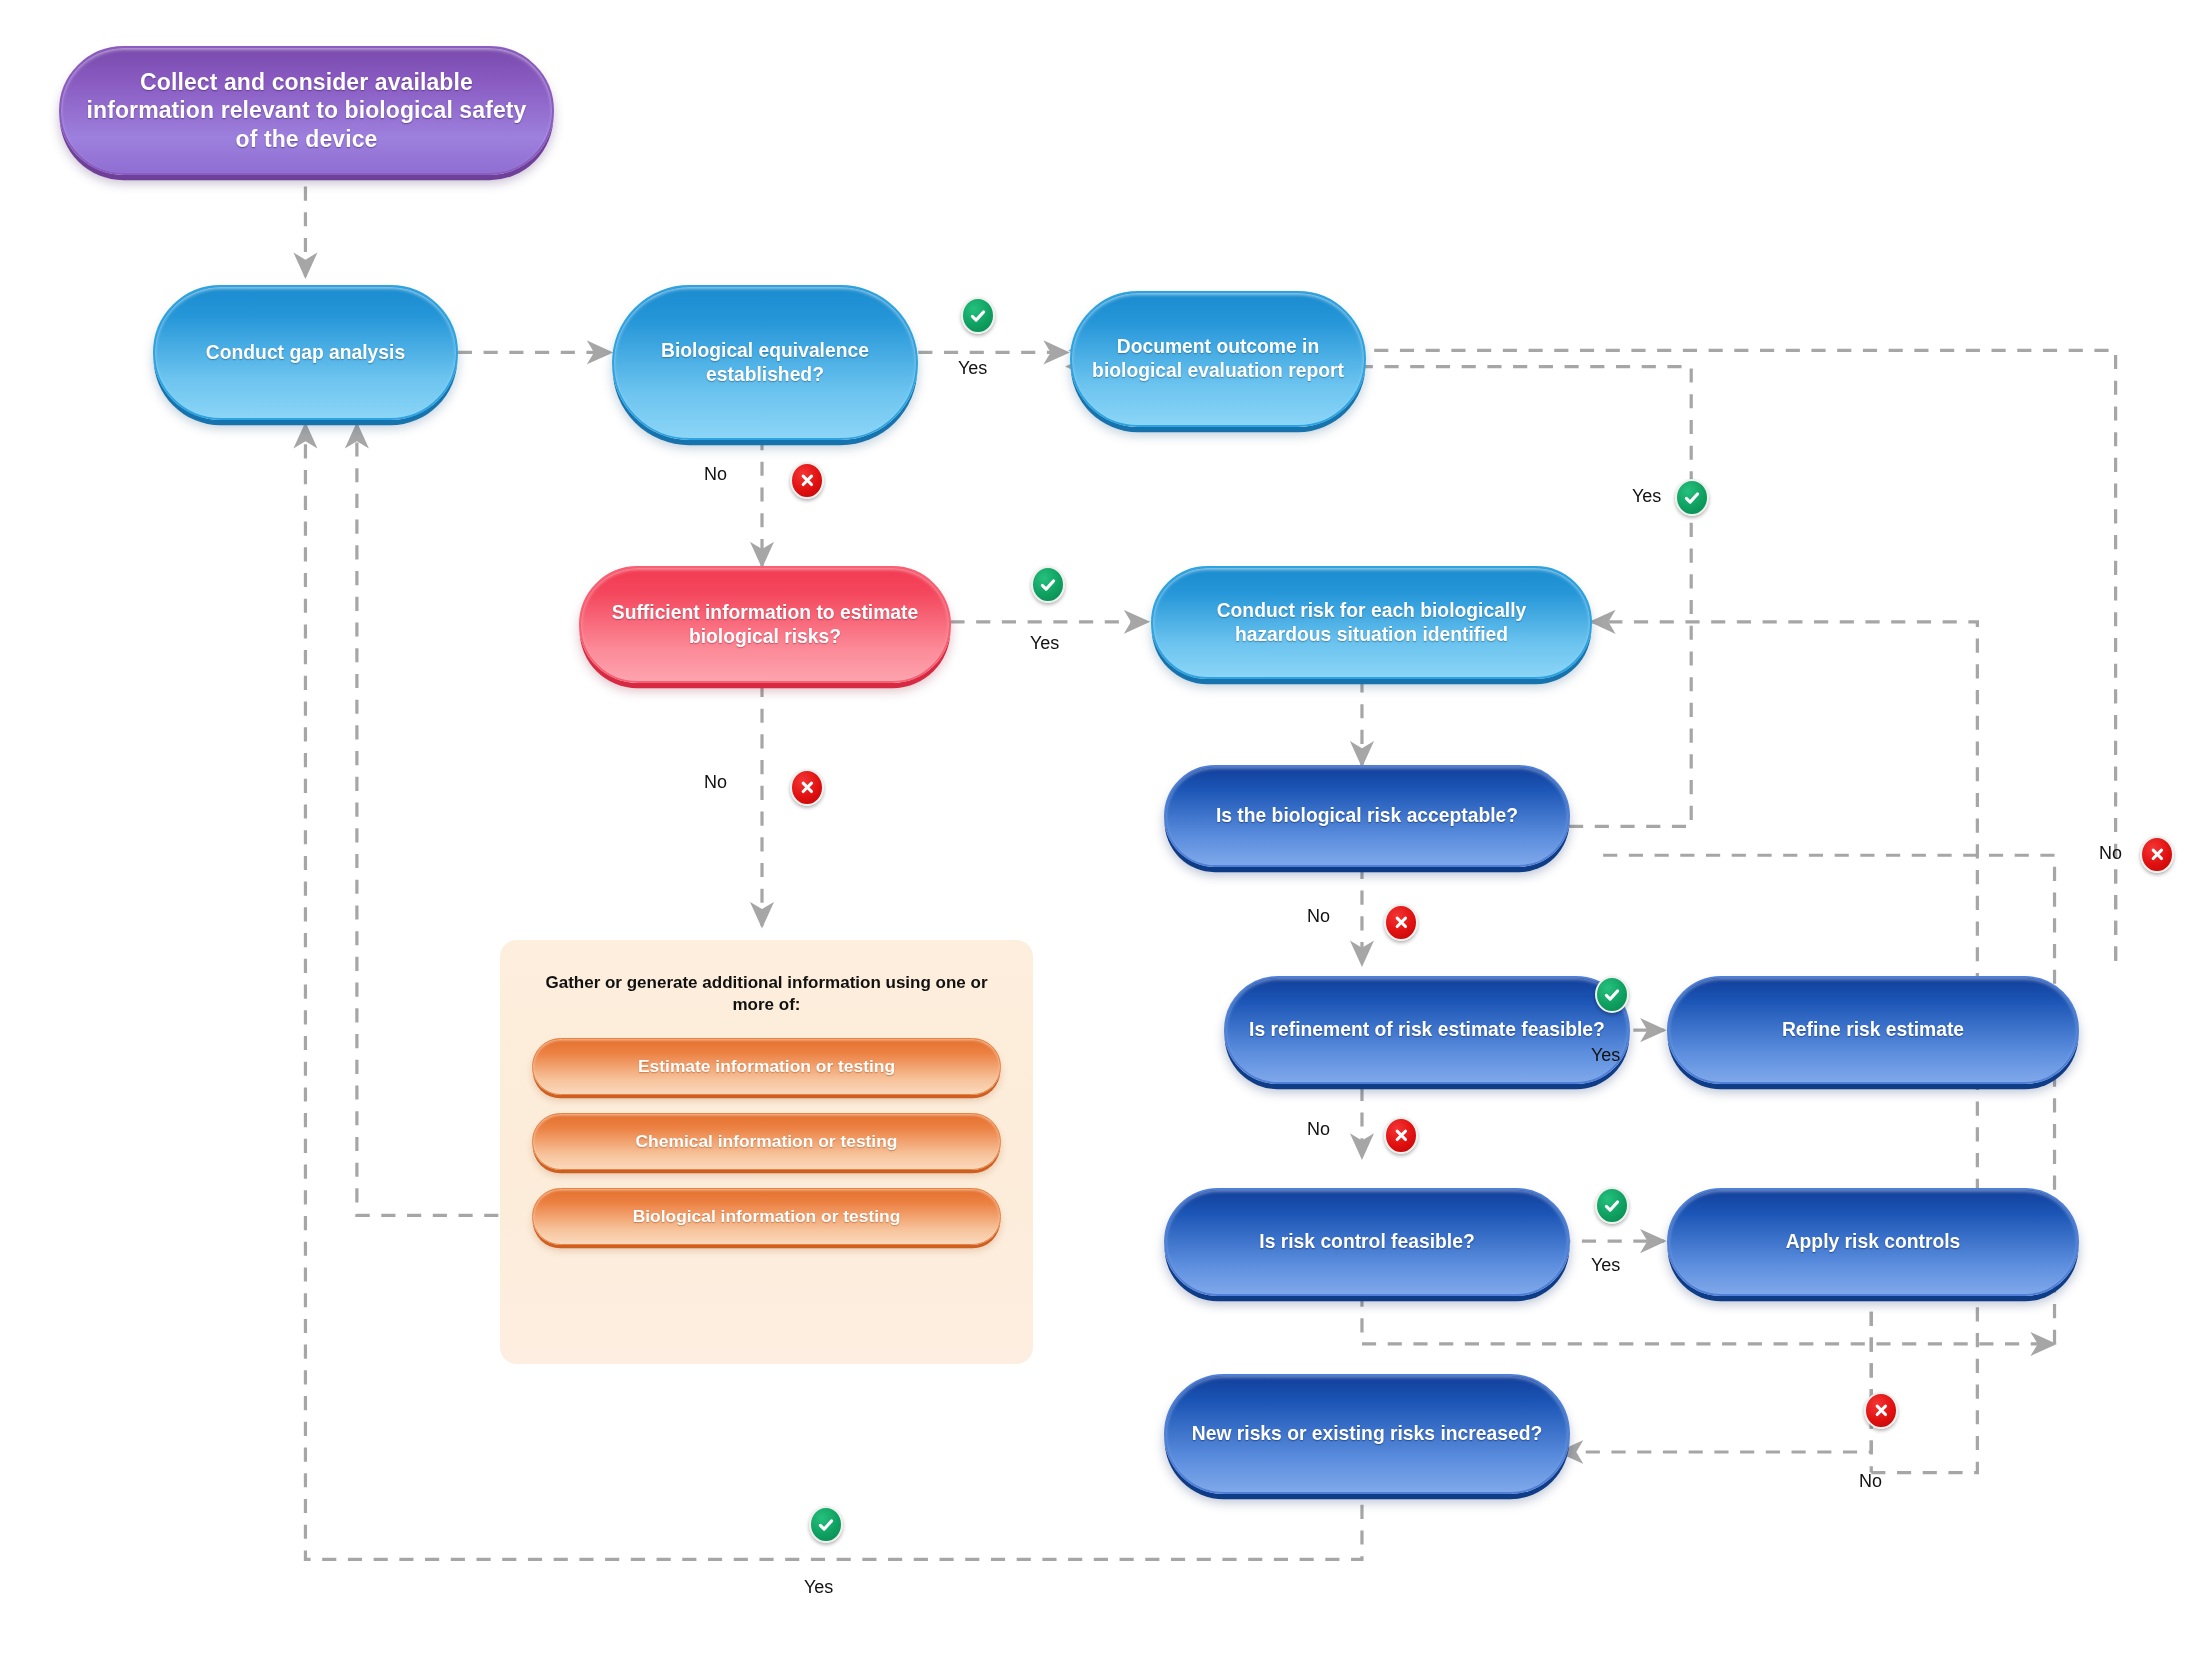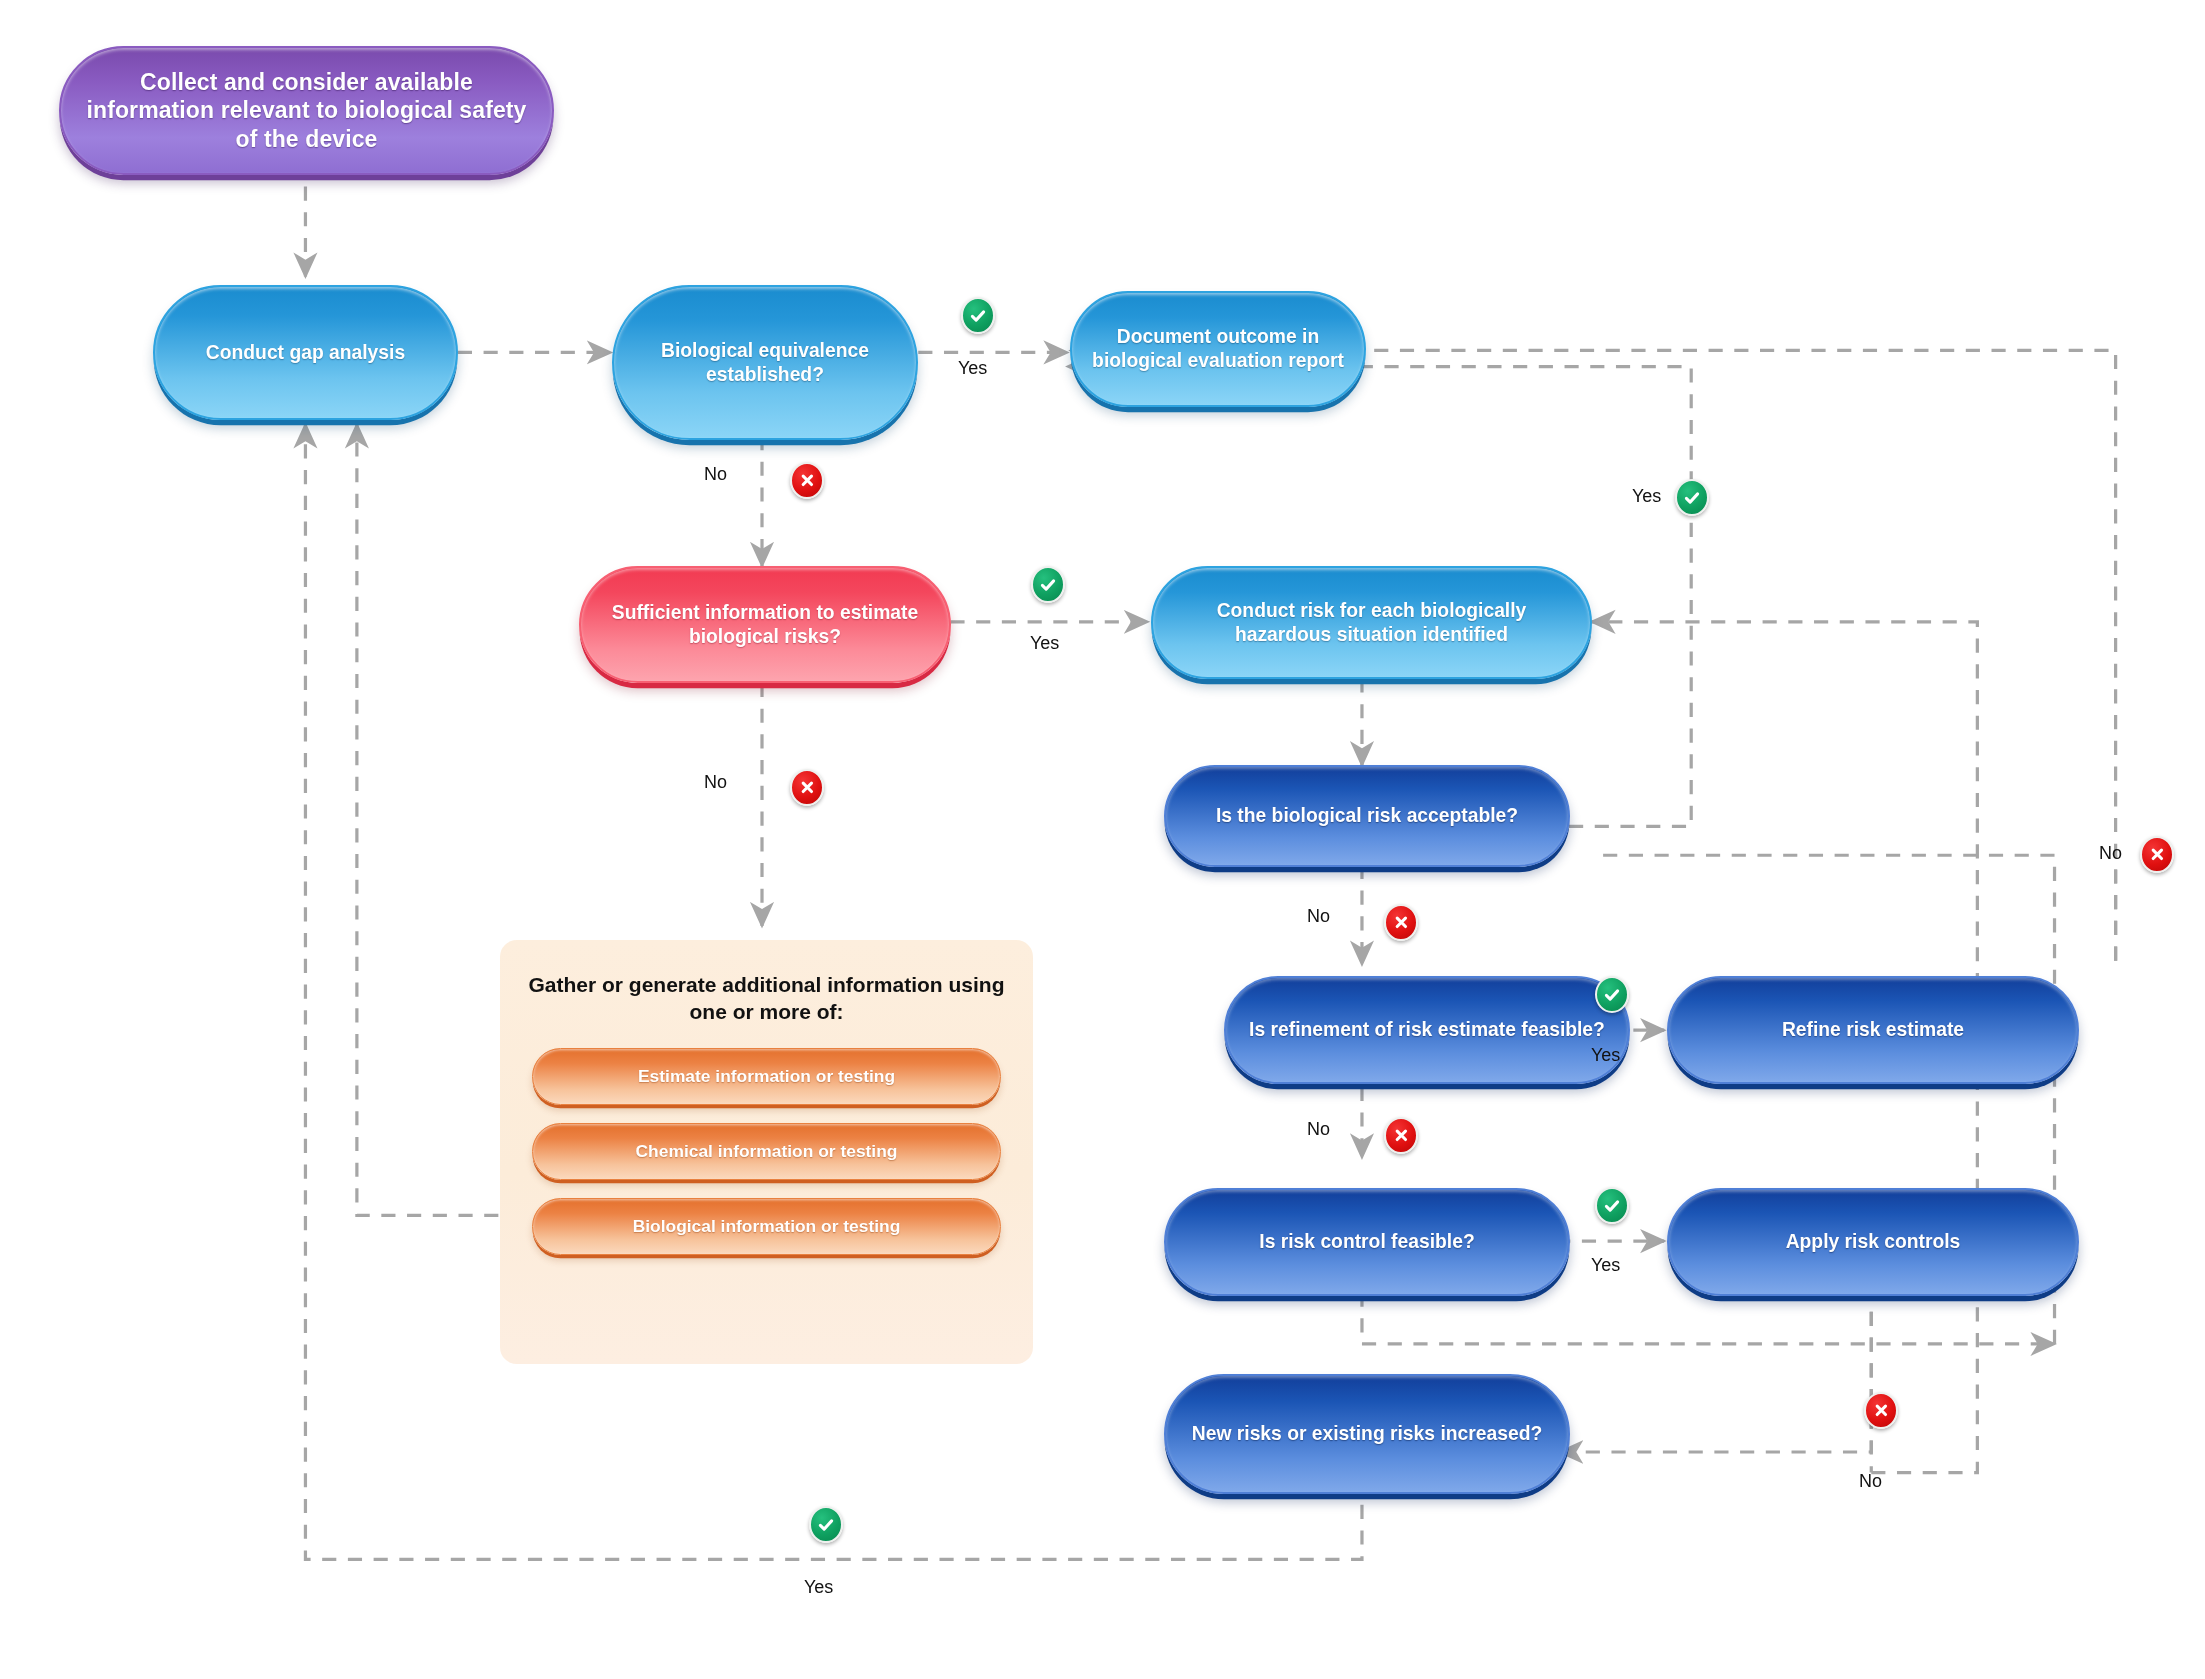--- a/index.html
+++ b/index.html
@@ -73,21 +73,21 @@
     position:absolute;
     box-sizing:border-box;
     background:linear-gradient(180deg,#fdeedd 0%,#fcecd9 55%,#fdeee1 100%);
     border-radius:16.7px;
     z-index:4;
     padding:18px 22px;
   }
   .panel-title{
     color:#111111;
     font-weight:bold;
-    font-size:21px;
+    font-size:17px;
     line-height:1.28;
     text-align:center;
     margin:14px 6.4px 22px 6.4px;
   }
   .opt{
     box-sizing:border-box;
     height:57px;
     margin:0 10.3px 18px 10.3px;
     border-radius:642px;
     display:flex;
@@ -192,21 +192,21 @@
   </div>
 
   <div class="node n-purple" style="left:59px;top:46px;width:495px;height:129px;">
     <span class="lbl">Collect and consider available information relevant to biological safety of the device</span>
   </div>
 
   <div class="node n-lblue" style="left:612px;top:285px;width:306px;height:155px;">
     <span class="lbl">Biological equivalence established?</span>
   </div>
 
-  <div class="node n-lblue" style="left:1070px;top:291px;width:296px;height:116px;">
+  <div class="node n-lblue" style="left:1070px;top:291px;width:296px;height:136px;">
     <span class="lbl">Document outcome in biological evaluation report</span>
   </div>
 
   <div class="node n-red" style="left:579px;top:566px;width:372px;height:117px;">
     <span class="lbl">Sufficient information to estimate biological risks?</span>
   </div>
 
   <div class="node n-lblue" style="left:1151px;top:566px;width:441px;height:113px;">
     <span class="lbl">Conduct risk for each biologically hazardous situation identified</span>
   </div>

